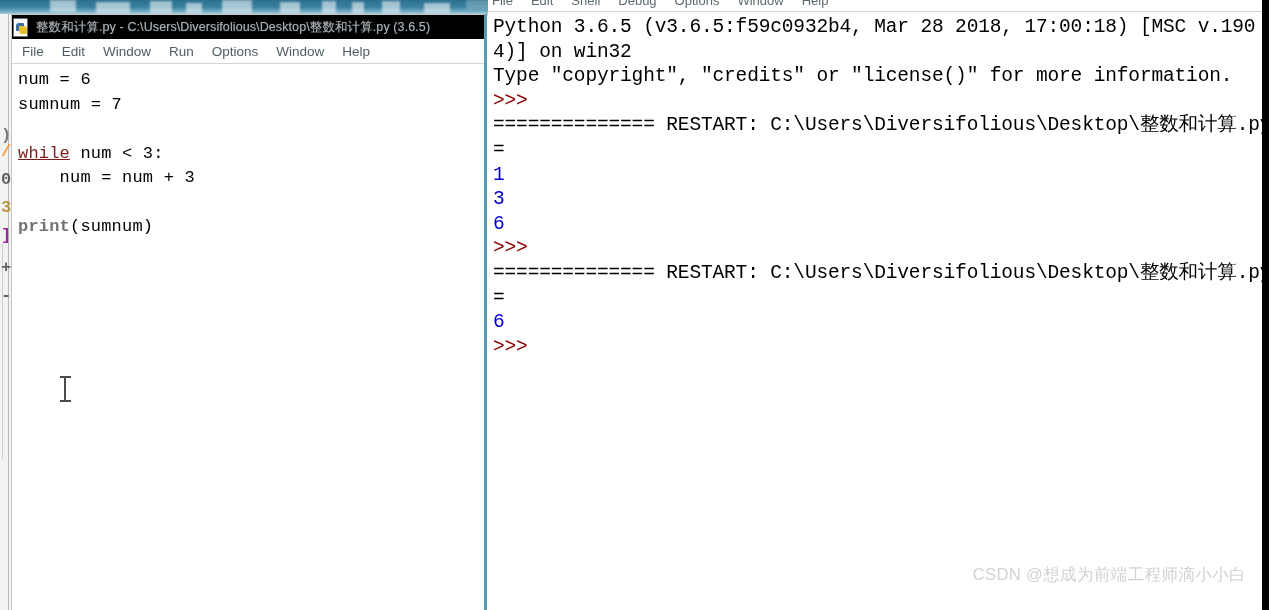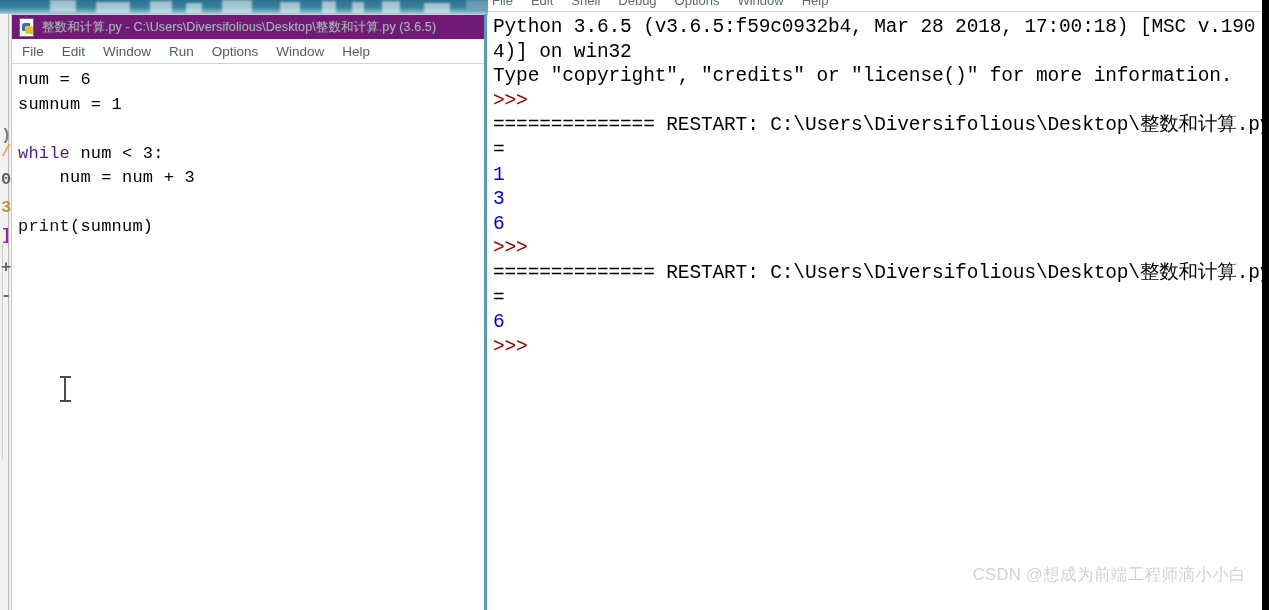--- a/index.html
+++ b/index.html
@@ -79,24 +79,23 @@
     width: 474px; height: 596px;
     background: #ffffff;
     border-left: 1px solid #c8c8c8;
     border-top: 1px solid #c8c8c8;
     box-sizing: border-box;
     overflow: hidden;
   }
   #editor-titlebar {
     position: relative;
     height: 24px;
-    background: #701a75;
+    background: #000000;
     display: flex;
     align-items: center;
-    padding-left: 6px;
   }
   #editor-titlebar .app-icon {
     width: 18px; height: 18px;
     position: relative;
     flex: 0 0 18px;
     margin-right: 6px;
   }
   #editor-titlebar .app-icon .paper {
     position: absolute;
     left: 1px; top: 0;
@@ -152,22 +151,22 @@
     box-sizing: border-box;
   }
   .code-line {
     font-family: "Liberation Mono", monospace;
     font-size: 17px;
     line-height: 24.5px;
     color: #000000;
     white-space: pre;
     letter-spacing: 0.2px;
   }
-  .kw-while { color: #4c1d95; font-weight: normal; }
-  .kw-print { color: #0f172a; }
+  .kw-while { color: #7f1d1d; font-weight: normal; text-decoration: underline; }
+  .kw-print { color: #737373; font-weight: bold; }
 
   #mouse-ibeam {
     position: absolute;
     left: 48px;
     top: 312px;
     width: 11px;
     height: 26px;
   }
   #mouse-ibeam .stem {
     position: absolute; left: 4px; top: 2px;
@@ -295,21 +294,21 @@
       <span class="mi">Window</span>
       <span class="mi">Run</span>
       <span class="mi">Options</span>
       <span class="mi">Window</span>
       <span class="mi">Help</span>
     </div>
 
     <div id="editor-body">
       <div id="code-container">
           <div class="code-line"><span>num = 6</span></div>
-          <div class="code-line"><span>sumnum = 1</span></div>
+          <div class="code-line"><span>sumnum = 7</span></div>
           <div class="code-line">&nbsp;</div>
           <div class="code-line"><span class="kw-while">while</span><span> num &lt; 3:</span></div>
           <div class="code-line"><span>    </span><span>num = num + 3</span></div>
           <div class="code-line"><span>    </span></div>
           <div class="code-line"><span class="kw-print">print</span><span>(sumnum)</span></div>
         </div>
 
       <div id="mouse-ibeam">
         <div class="top-bar"></div>
         <div class="stem"></div>

